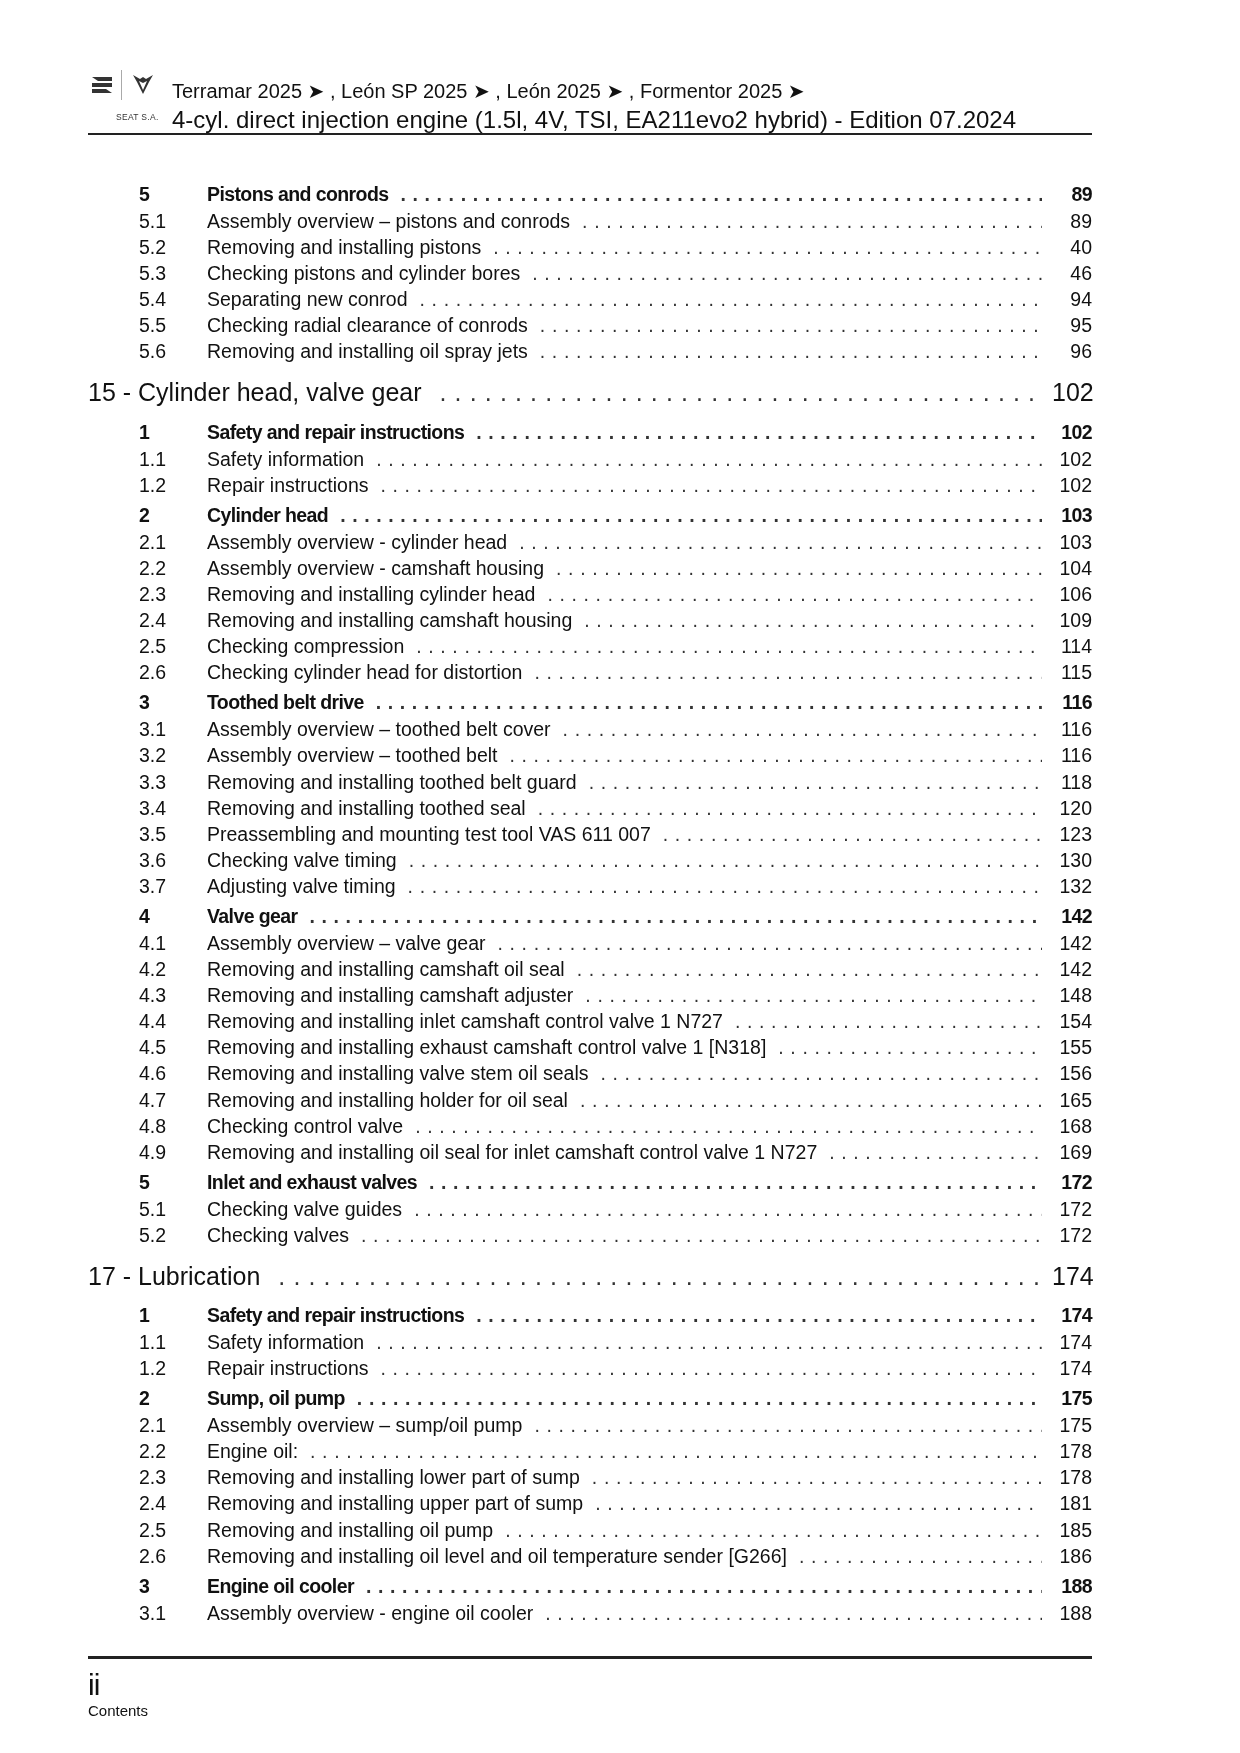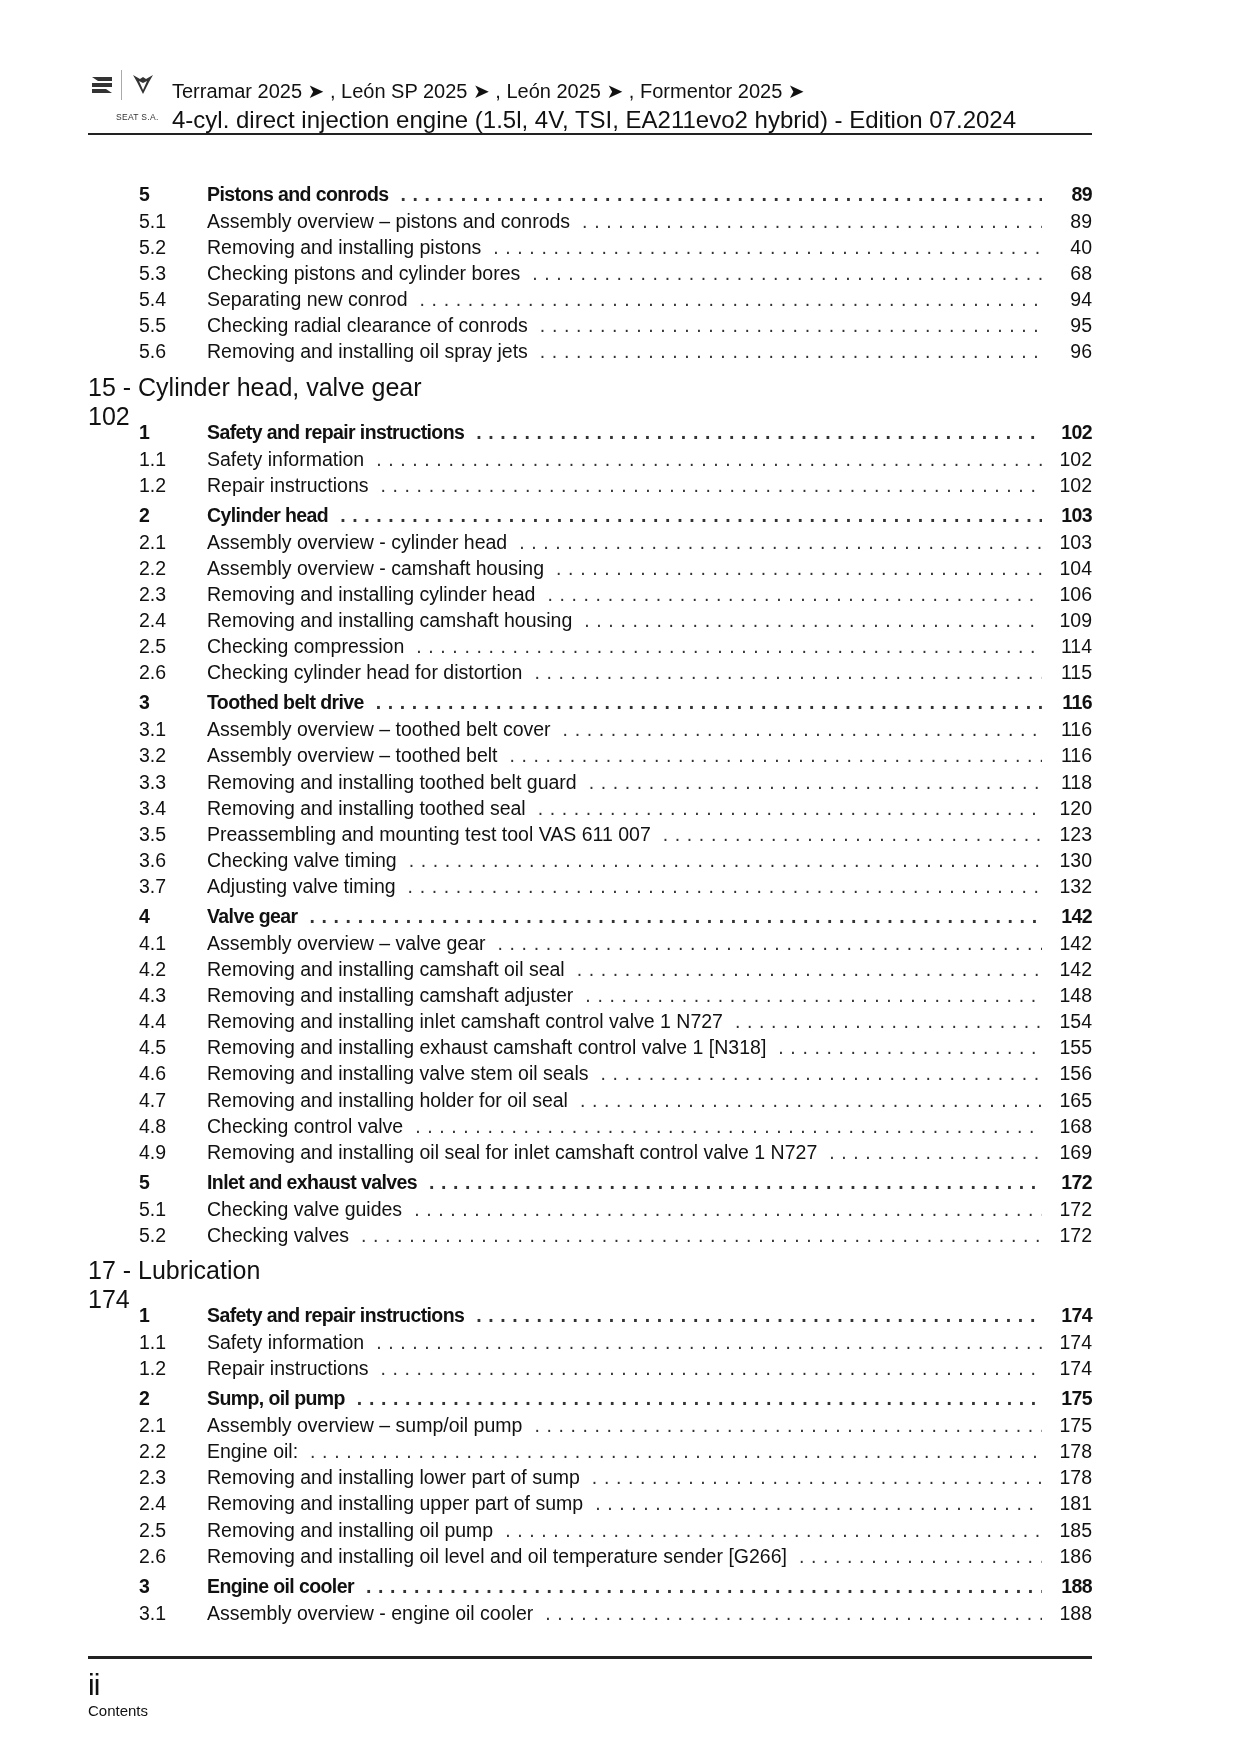--- a/index.html
+++ b/index.html
@@ -13,21 +13,21 @@
   .cupra-logo { position:absolute; left:44px; top:7px; width:22px; height:22px; }
   .seat-sa { position:absolute; left:28px; top:46px; font-size:8.5px; letter-spacing:0.3px; color:#333; }
   .title1 { position:absolute; left:84px; top:13px; font-size:20px; white-space:nowrap; }
   .title2 { position:absolute; left:84px; top:40px; font-size:24px; white-space:nowrap; }
   .header-rule { position:absolute; left:88px; top:133px; width:1004px; height:2px; background:#222; }
 
   .toc { position:absolute; left:88px; top:179px; width:1004px; }
   .row { position:relative; display:flex; align-items:baseline; height:26.1px; font-size:19.5px; }
   .row.sec { height:31px; font-weight:bold; align-items:flex-end; padding-bottom:4px; box-sizing:border-box; }
   .row.sec .title, .row.sec .num, .row.sec .page { font-weight:bold; letter-spacing:-0.6px; }
-  .row.chap { height:40px; font-size:25px; align-items:flex-start;flex-direction:column; }
+  .row.chap { height:40px; font-size:25px; align-items:center; }
   .row .num { width:68px; margin-left:51px; flex:0 0 auto; }
   .row .title { flex:0 0 auto; white-space:nowrap; }
   .row .leader { flex:1 1 auto; overflow:hidden; white-space:nowrap; margin:0 10px 0 12px; letter-spacing:5.3px; color:#333; }
   .row .leader::before { content:". . . . . . . . . . . . . . . . . . . . . . . . . . . . . . . . . . . . . . . . . . . . . . . . . . . . . . . . . . . . . . . . . . . . . . . . . . . . . . . . . . . . . . . . . . . . . . . . . . . . . . . . . . . . . . . . . . . . . . . . . . . . . . . . . . . . . . . . . . . . . . . . . . . . . . . . . . . . . . . . . . . . . . . . . . . . . . . . . . . . . . . . . . . . . . . . . . . . . . . . . . . "; letter-spacing:0; word-spacing:1.2px; }
   .row.sec .leader::before { font-weight:bold; }
   .row .page { width:40px; text-align:right; flex:0 0 auto; }
   .row.chap .title { font-size:25px; }
   .row.chap .page { font-size:25px; }
   .row.chap .leader { margin-left:18px; }
   .spacer-chap-top { height:6px; }
@@ -76,21 +76,21 @@
       <div class="row sub">
         <span class="num">5.2</span>
         <span class="title">Removing and installing pistons</span>
         <span class="leader"></span>
         <span class="page">40</span>
       </div>
       <div class="row sub">
         <span class="num">5.3</span>
         <span class="title">Checking pistons and cylinder bores</span>
         <span class="leader"></span>
-        <span class="page">68</span>
+        <span class="page">46</span>
       </div>
       <div class="row sub">
         <span class="num">5.4</span>
         <span class="title">Separating new conrod</span>
         <span class="leader"></span>
         <span class="page">94</span>
       </div>
       <div class="row sub">
         <span class="num">5.5</span>
         <span class="title">Checking radial clearance of conrods</span>

